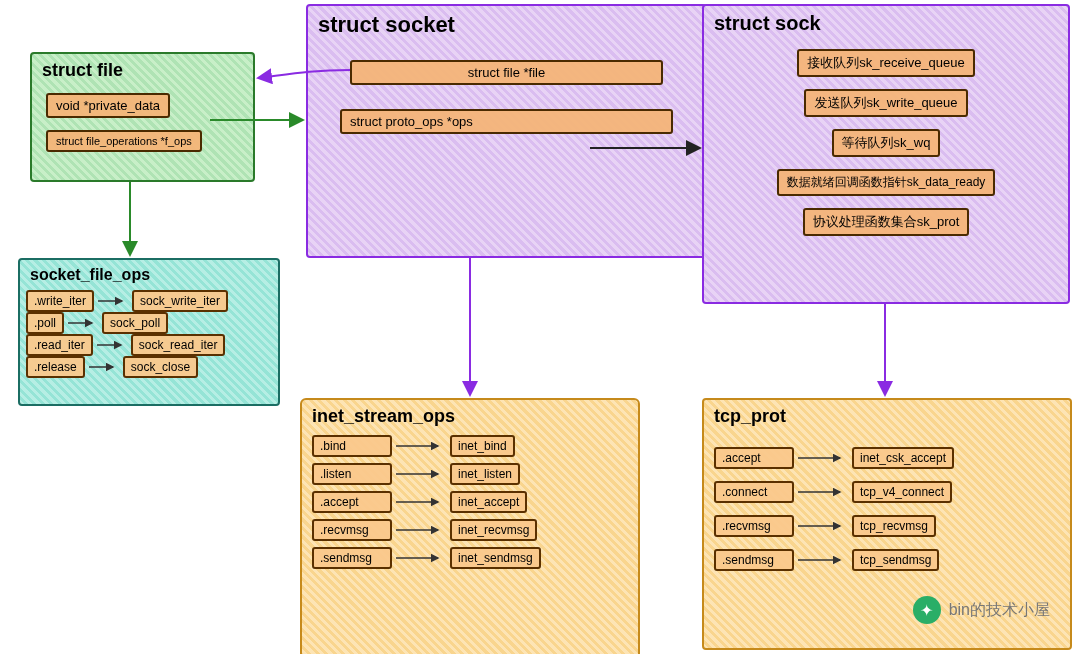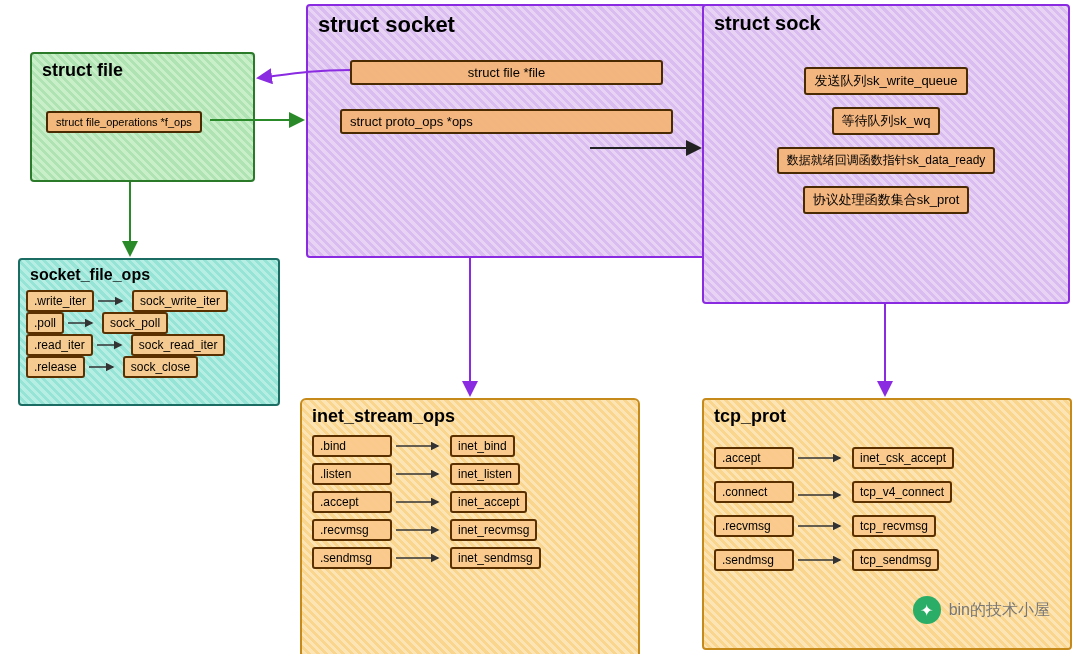--- a/index.html
+++ b/index.html
@@ -71,21 +71,21 @@
     background:#2aae67; display:flex; align-items:center; justify-content:center;
     color:#fff; font-size:16px;
   }
 </style>
 </head>
 <body>
 
 <div class="box hatch-green" style="left:30px; top:52px; width:225px; height:130px;">
   <div class="title">struct file</div>
   <div style="padding:0 8px;">
-    <br>
+    <div class="field">void *private_data</div><br>
     <div class="field" style="font-size:11px;">struct file_operations *f_ops</div>
   </div>
 </div>
 
 <div class="box hatch-teal" style="left:18px; top:258px; width:262px; height:148px;">
   <div class="title" style="font-size:16px;">socket_file_ops</div>
   <div style="padding:0 6px;">
     <div class="row">
       <span class="cell">.write_iter</span>
       <svg width="30" height="14">
@@ -126,21 +126,21 @@
   <div class="title" style="font-size:22px;">struct socket</div>
   <div style="padding:6px 12px;">
     <div class="field" style="display:block; text-align:center; margin:10px 30px;">struct file *file</div>
     <div class="field" style="display:block; text-align:left; margin:24px 20px;">struct proto_ops *ops</div>
   </div>
 </div>
 
 <div class="box hatch-purple" style="left:702px; top:4px; width:368px; height:300px;">
   <div class="title" style="font-size:20px;">struct sock</div>
   <div style="padding:2px 10px; text-align:center;">
-    <br>
+    <div class="field">接收队列sk_receive_queue</div><br>
     <div class="field">发送队列sk_write_queue</div><br>
     <div class="field">等待队列sk_wq</div><br>
     <div class="field" style="font-size:12px;">数据就绪回调函数指针sk_data_ready</div><br>
     <div class="field">协议处理函数集合sk_prot</div>
   </div>
 </div>
 
 <div class="box hatch-orange" style="left:300px; top:398px; width:340px; height:316px;border-radius:6px;">
   <div class="title" style="font-size:18px;">inet_stream_ops</div>
   <div style="padding:2px 10px;">
@@ -185,21 +185,21 @@
 <div class="box hatch-orange" style="left:702px; top:398px; width:370px; height:252px;">
   <div class="title" style="font-size:18px;">tcp_prot</div>
   <div style="padding:2px 10px;">
     <div class="row" style="margin:12px 0;">
       <span class="cell" style="width:80px;">.accept</span>
       <svg width="50" height="16">
           <line x1="0" y1="8" x2="42" y2="8" stroke="#333" stroke-width="1.5" marker-end="url(#ah0)"></line>
         </svg>
       <span class="cell">inet_csk_accept</span>
     </div>
-    <div class="row" style="margin:11px 0;align-items:flex-end;">
+    <div class="row" style="margin:11px 0;">
       <span class="cell" style="width:80px;">.connect</span>
       <svg width="50" height="16">
           <line x1="0" y1="8" x2="42" y2="8" stroke="#333" stroke-width="1.5" marker-end="url(#ah0)"></line>
         </svg>
       <span class="cell">tcp_v4_connect</span>
     </div>
     <div class="row" style="margin:12px 0;">
       <span class="cell" style="width:80px;">.recvmsg</span>
       <svg width="50" height="16">
           <line x1="0" y1="8" x2="42" y2="8" stroke="#333" stroke-width="1.5" marker-end="url(#ah0)"></line>

